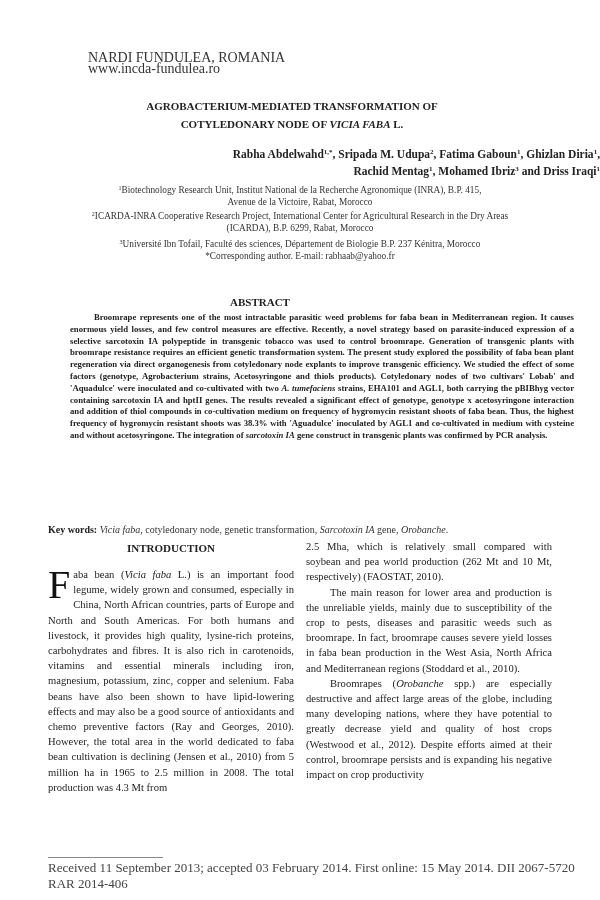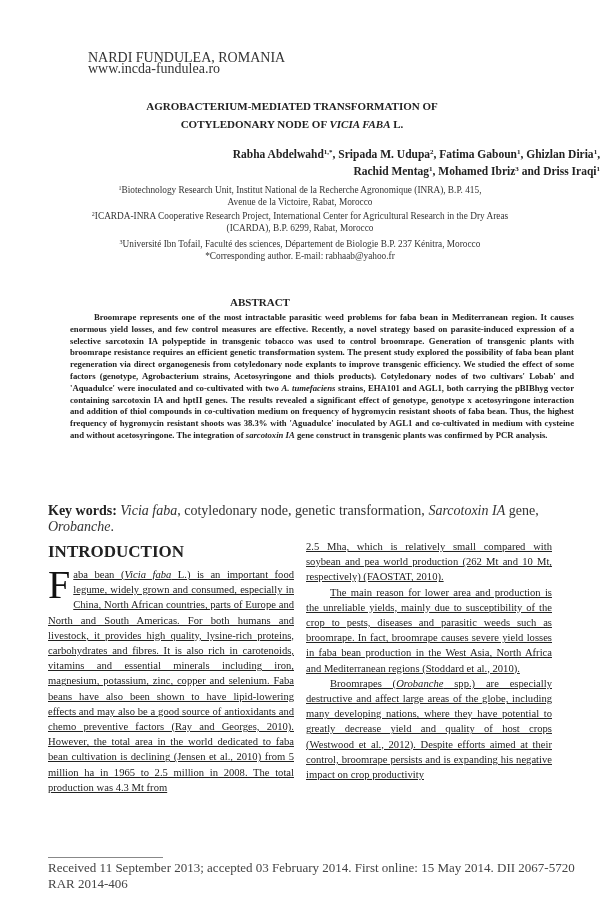--- a/index.html
+++ b/index.html
@@ -16,26 +16,26 @@
   .authors sup { font-size: 7px; vertical-align: 4px; }
   .affil { position: absolute; left: 0; width: 600px; text-align: center;
            font-size: 9.3px; line-height: 12px; color: #333; }
   .affil sup { font-size: 6px; vertical-align: 3px; }
   .abs-head { position: absolute; top: 296px; left: 0; width: 520px; text-align: center;
               font-weight: bold; font-size: 11px; color: #222; }
   .abstract { position: absolute; top: 312px; left: 48px; width: 504px;
               font-weight: bold; font-size: 8.7px; line-height: 11.8px; text-align: justify;
               text-indent: 24px; color: #222; margin-left: 22px; }
   .abstract i { font-style: italic; }
-  .keywords { position: absolute; top: 503px; left: 48px; width: 504px; font-size: 14px; color: #333; }
+  .keywords { position: absolute; top: 524px; left: 48px; width: 504px; font-size: 10px; color: #333; }
   .keywords b { font-weight: bold; color: #222; }
   .keywords i { font-style: italic; }
-  .intro-head { position: absolute; top: 542px; left: 48px; width: 246px; 
-                font-weight: bold; font-size: 17px; color: #222; }
-  .col { position: absolute; font-size: 10.6px; line-height: 15.2px; text-align: justify; color: #222; text-decoration: underline; }
+  .intro-head { position: absolute; top: 542px; left: 48px; width: 246px; text-align: center;
+                font-weight: bold; font-size: 11px; color: #222; }
+  .col { position: absolute; font-size: 10.6px; line-height: 15.2px; text-align: justify; color: #222; }
   .col-left { top: 567px; left: 48px; width: 246px; }
   .col-right { top: 539px; left: 306px; width: 246px; }
   .col i { font-style: italic; }
   .dropcap { float: left; font-size: 40px; line-height: 32px; margin: 2px 3px 0 0; color: #111; }
   .indent { text-indent: 24px; display: block; }
   .rule { position: absolute; top: 857px; left: 48px; width: 115px; border-top: 1px solid #888; }
   .footnote { position: absolute; top: 860px; left: 48px; font-size: 13px; color: #444; }
 </style>
 </head>
 <body>

